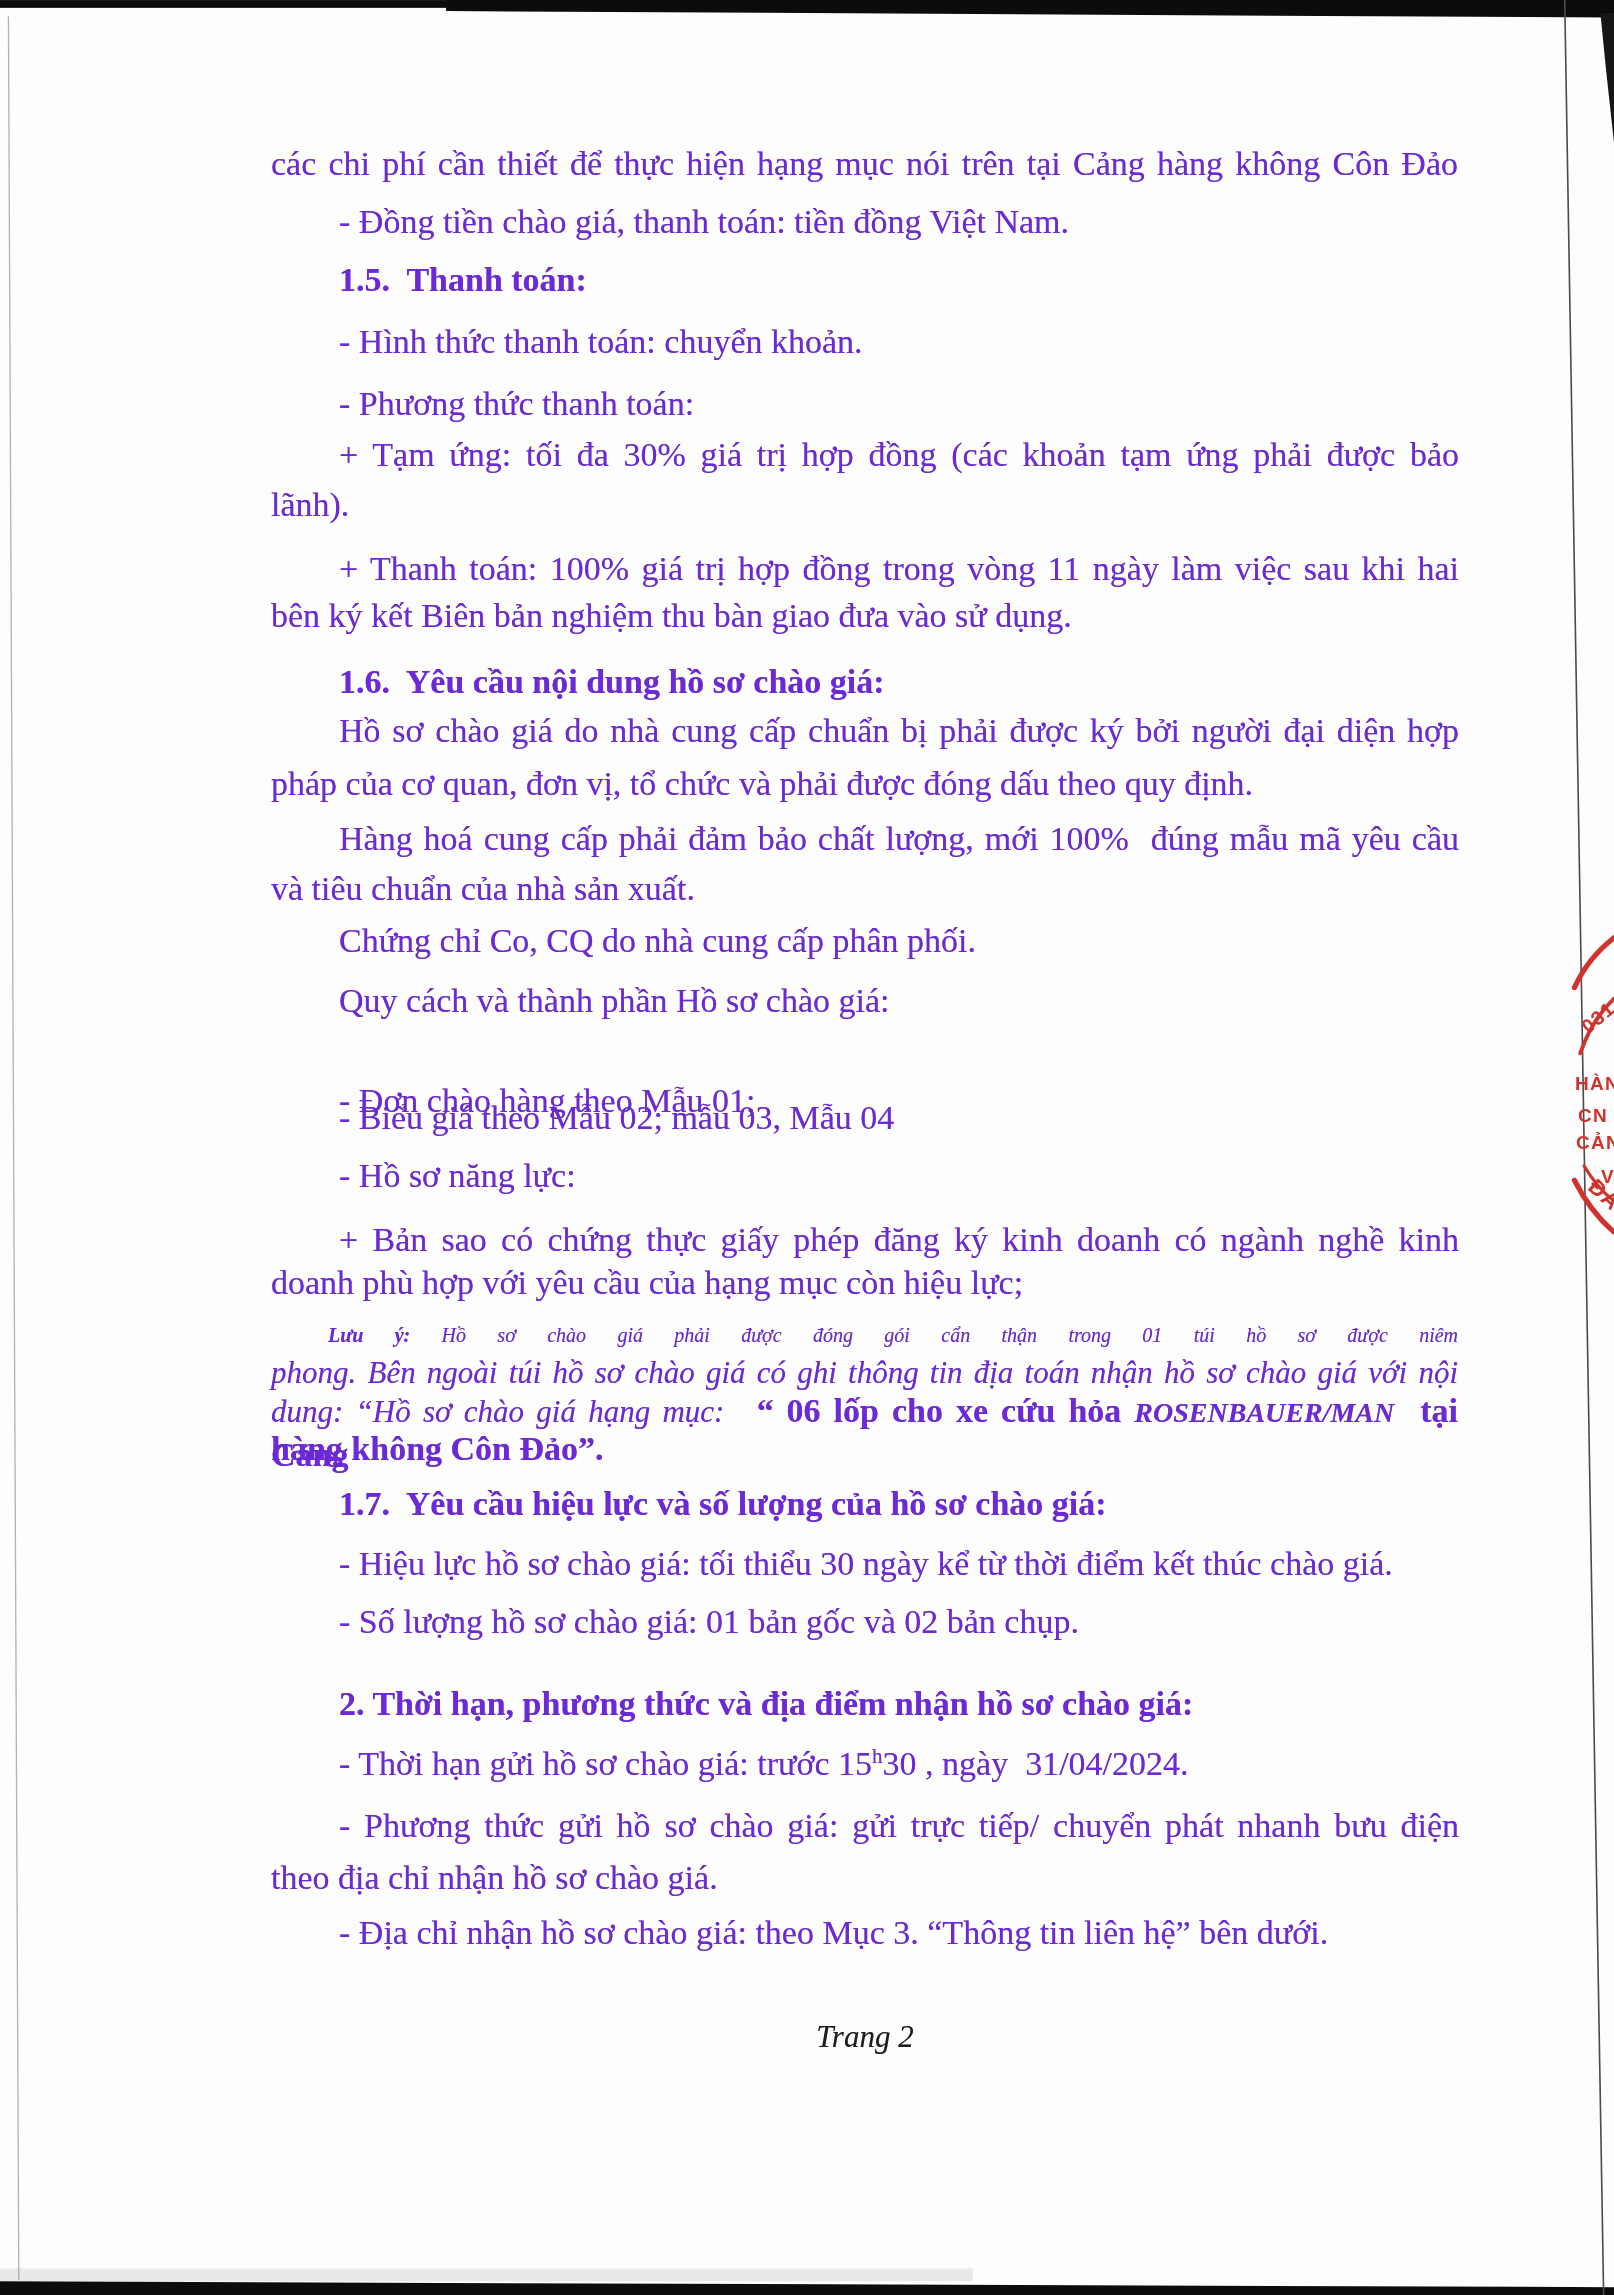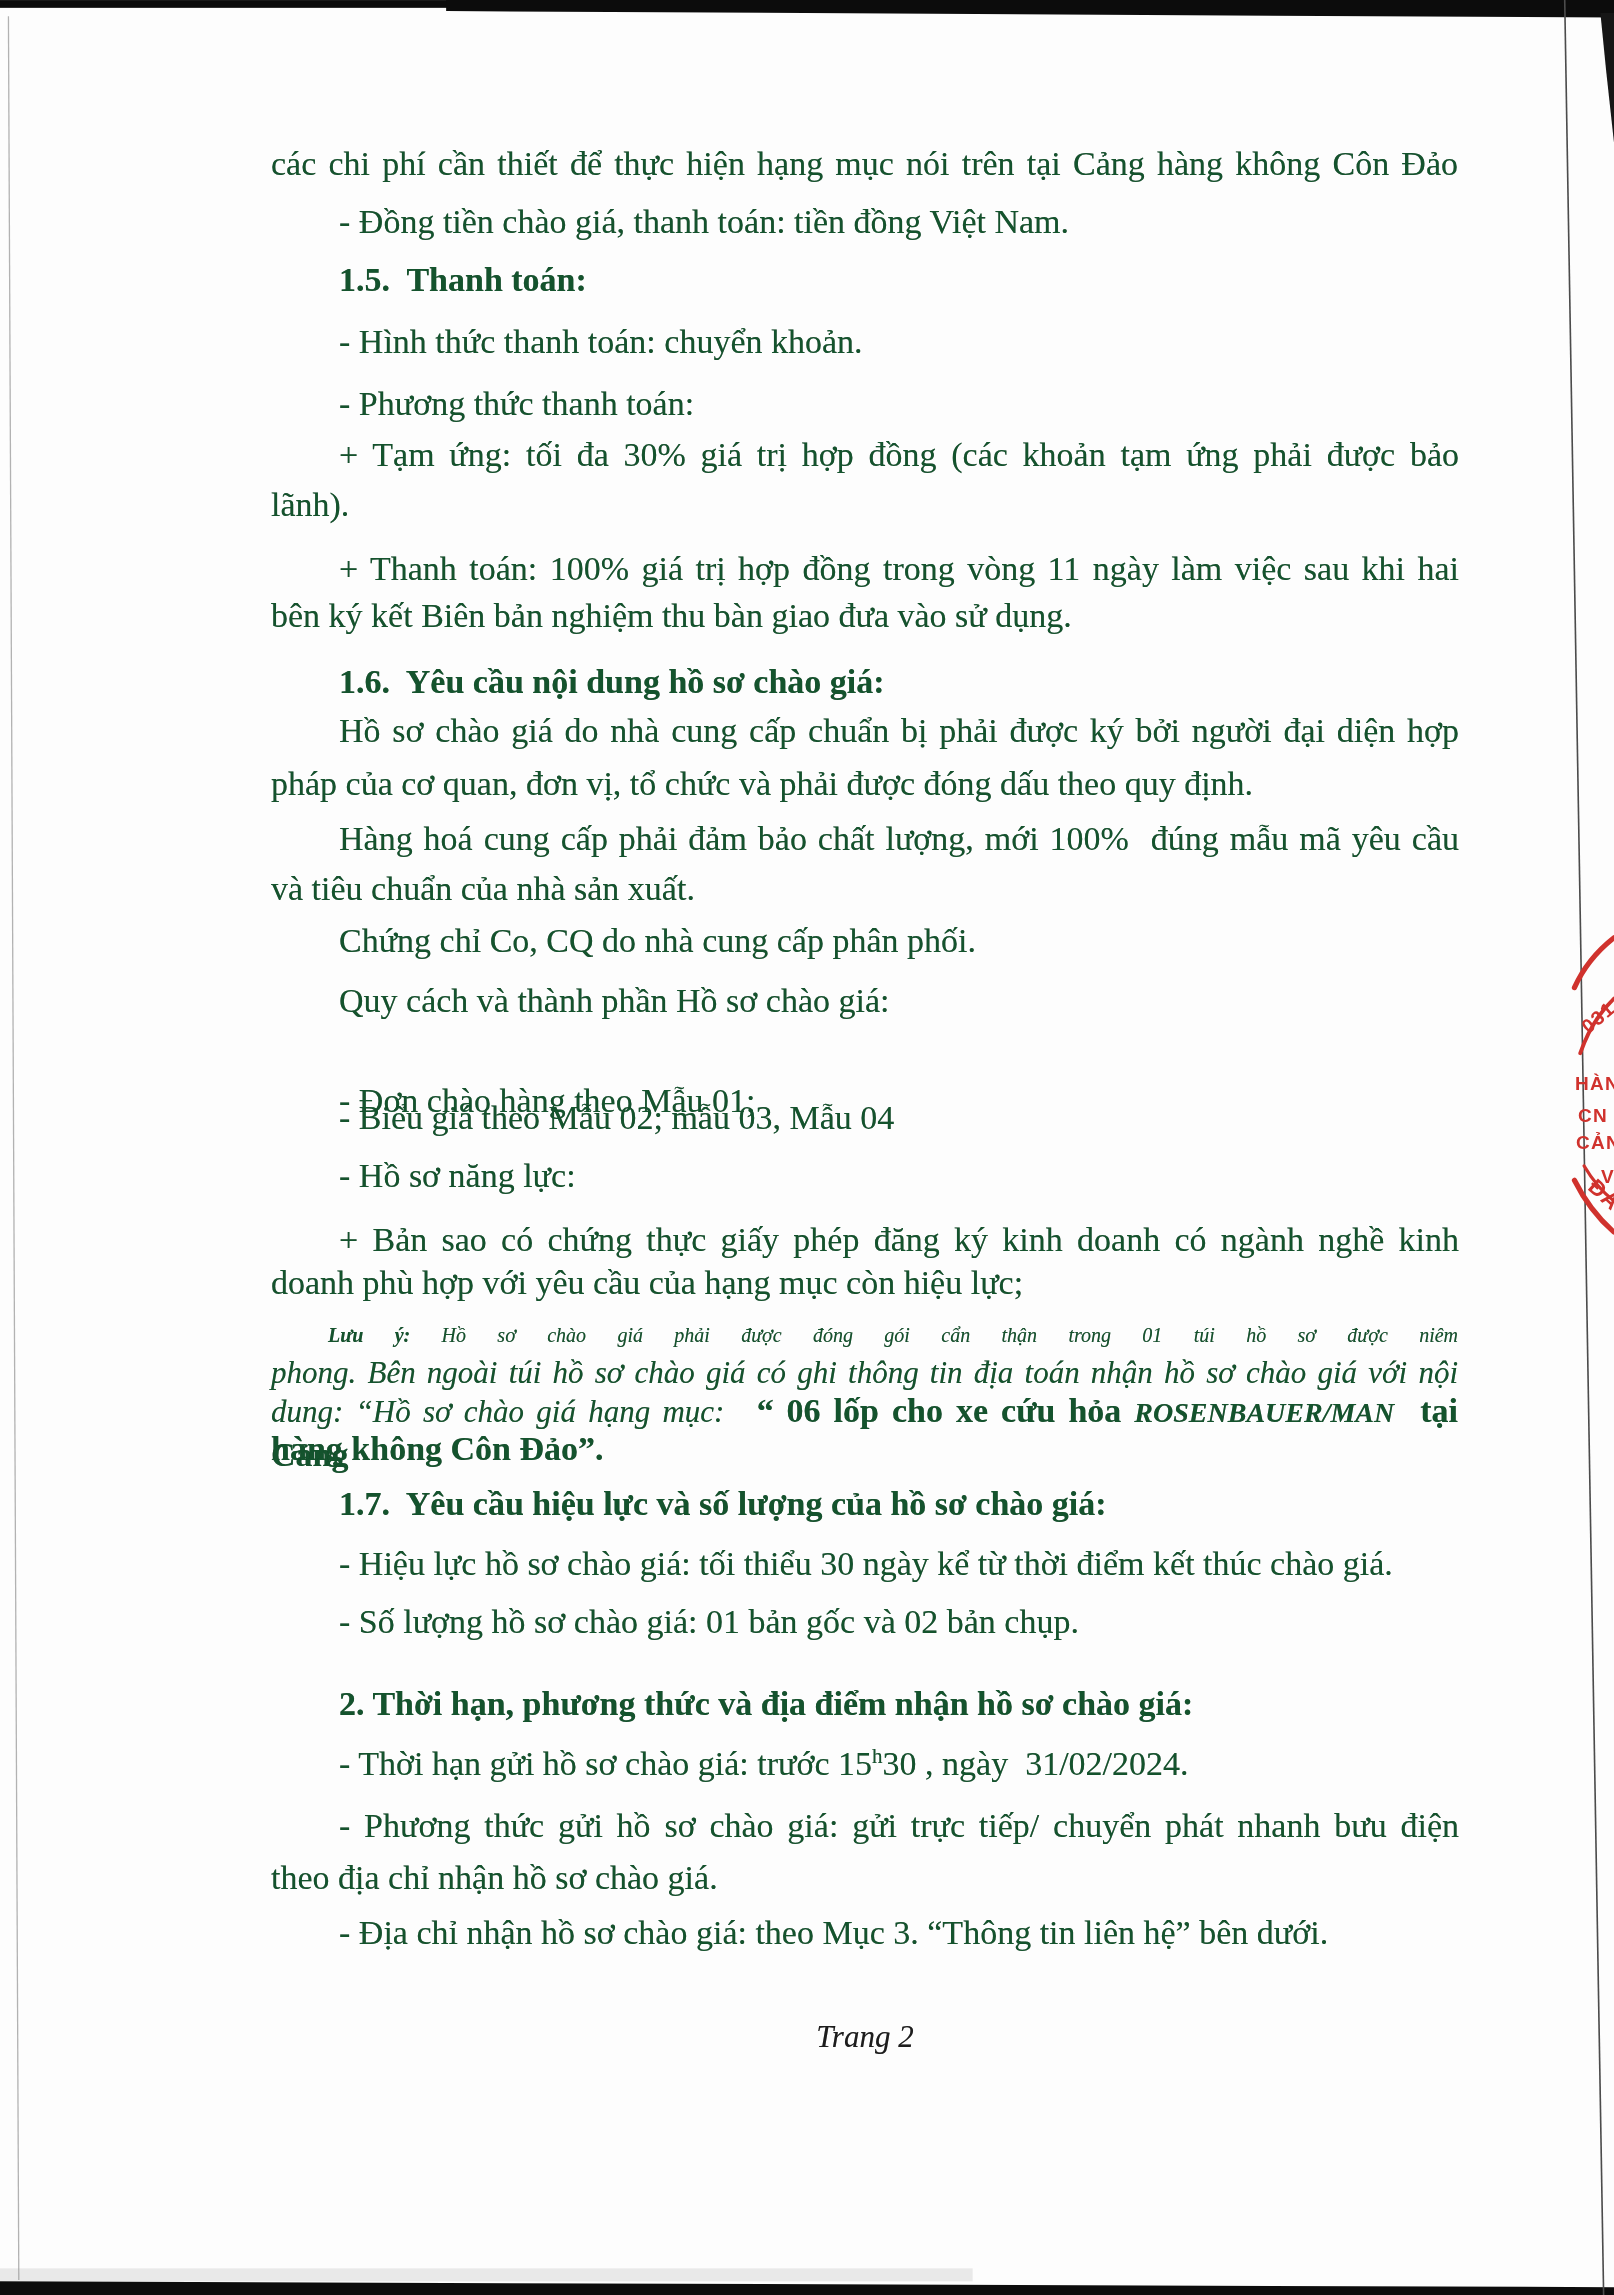--- a/index.html
+++ b/index.html
@@ -9,21 +9,21 @@
     background:#fdfdfd;
     overflow:hidden;
     font-family:"Liberation Serif","DejaVu Serif",serif;
     color:#1d1d1d;
   }
   .line{
     position:absolute;
     font-size:34px;
     line-height:42px;
     white-space:pre;
-    color:#14532d;
+    color:#6d28d9;
     text-shadow:0 0 0.6px rgba(25,25,25,.45);
   }
   .line.j{
     white-space:pre-wrap;
     text-align:justify;
     text-align-last:justify;
   }
   .b{font-weight:bold;}
   .i{font-style:italic;}
   .sup{vertical-align:super;font-size:.62em;line-height:0;}
@@ -98,21 +98,21 @@
       <div class="line j" style="left: 339px; top: 1219px; width: 1120px;"><span>+ Bản sao có chứng thực giấy phép đăng ký kinh doanh có ngành nghề kinh</span></div>
       <div class="line" style="left: 271px; top: 1262px;"><span>doanh phù hợp với yêu cầu của hạng mục còn hiệu lực;</span></div>
       <div class="line j" style="left: 328px; top: 1314px; width: 1130px; font-size: 20px;"><span class="b i">Lưu ý: </span><span class="i">Hồ sơ chào giá phải được đóng gói cẩn thận trong 01 túi hồ sơ được niêm</span></div>
       <div class="line j" style="left: 271px; top: 1352px; width: 1187px; font-size: 31px;"><span class="i">phong. Bên ngoài túi hồ sơ chào giá có ghi thông tin địa toán nhận hồ sơ chào giá với nội</span></div>
       <div class="line j" style="left: 271px; top: 1390px; width: 1187px; font-size: 31px;"><span class="i">dung: “Hồ sơ chào giá hạng mục: </span><span class="b" style="font-size: 34px; margin-left: 20px;">“ 06 lốp cho xe cứu hỏa </span><span class="b" style="font-size: 28px; font-style: italic;">ROSENBAUER/MAN</span><span class="b" style="font-size: 34px;">  tại Cảng</span></div>
       <div class="line" style="left: 271px; top: 1428px;"><span class="b">hàng không Côn Đảo”.</span></div>
       <div class="line" style="left: 339px; top: 1483px;"><span class="b">1.7.  Yêu cầu hiệu lực và số lượng của hồ sơ chào giá:</span></div>
       <div class="line" style="left: 339px; top: 1543px; text-align: center;"><span>- Hiệu lực hồ sơ chào giá: tối thiểu 30 ngày kể từ thời điểm kết thúc chào giá.</span></div>
       <div class="line" style="left: 339px; top: 1601px;"><span>- Số lượng hồ sơ chào giá: 01 bản gốc và 02 bản chụp.</span></div>
       <div class="line" style="left: 339px; top: 1683px;"><span class="b">2. Thời hạn, phương thức và địa điểm nhận hồ sơ chào giá:</span></div>
-      <div class="line" style="left: 339px; top: 1743px;"><span>- Thời hạn gửi hồ sơ chào giá: trước 15</span><span class="sup">h</span><span>30 , ngày  31/02/2024.</span></div>
+      <div class="line" style="left: 339px; top: 1743px;"><span>- Thời hạn gửi hồ sơ chào giá: trước 15</span><span class="sup">h</span><span>30 , ngày  31/04/2024.</span></div>
       <div class="line j" style="left: 339px; top: 1805px; width: 1120px;"><span>- Phương thức gửi hồ sơ chào giá: gửi trực tiếp/ chuyển phát nhanh bưu điện</span></div>
       <div class="line" style="left: 271px; top: 1857px;"><span>theo địa chỉ nhận hồ sơ chào giá.</span></div>
       <div class="line" style="left: 339px; top: 1912px;"><span>- Địa chỉ nhận hồ sơ chào giá: theo Mục 3. “Thông tin liên hệ” bên dưới.</span></div>
     </div>
 
   <div id="footer-line" style="left:865px;top:2019px">Trang 2</div>
 </div>
 
 
 </body></html>

